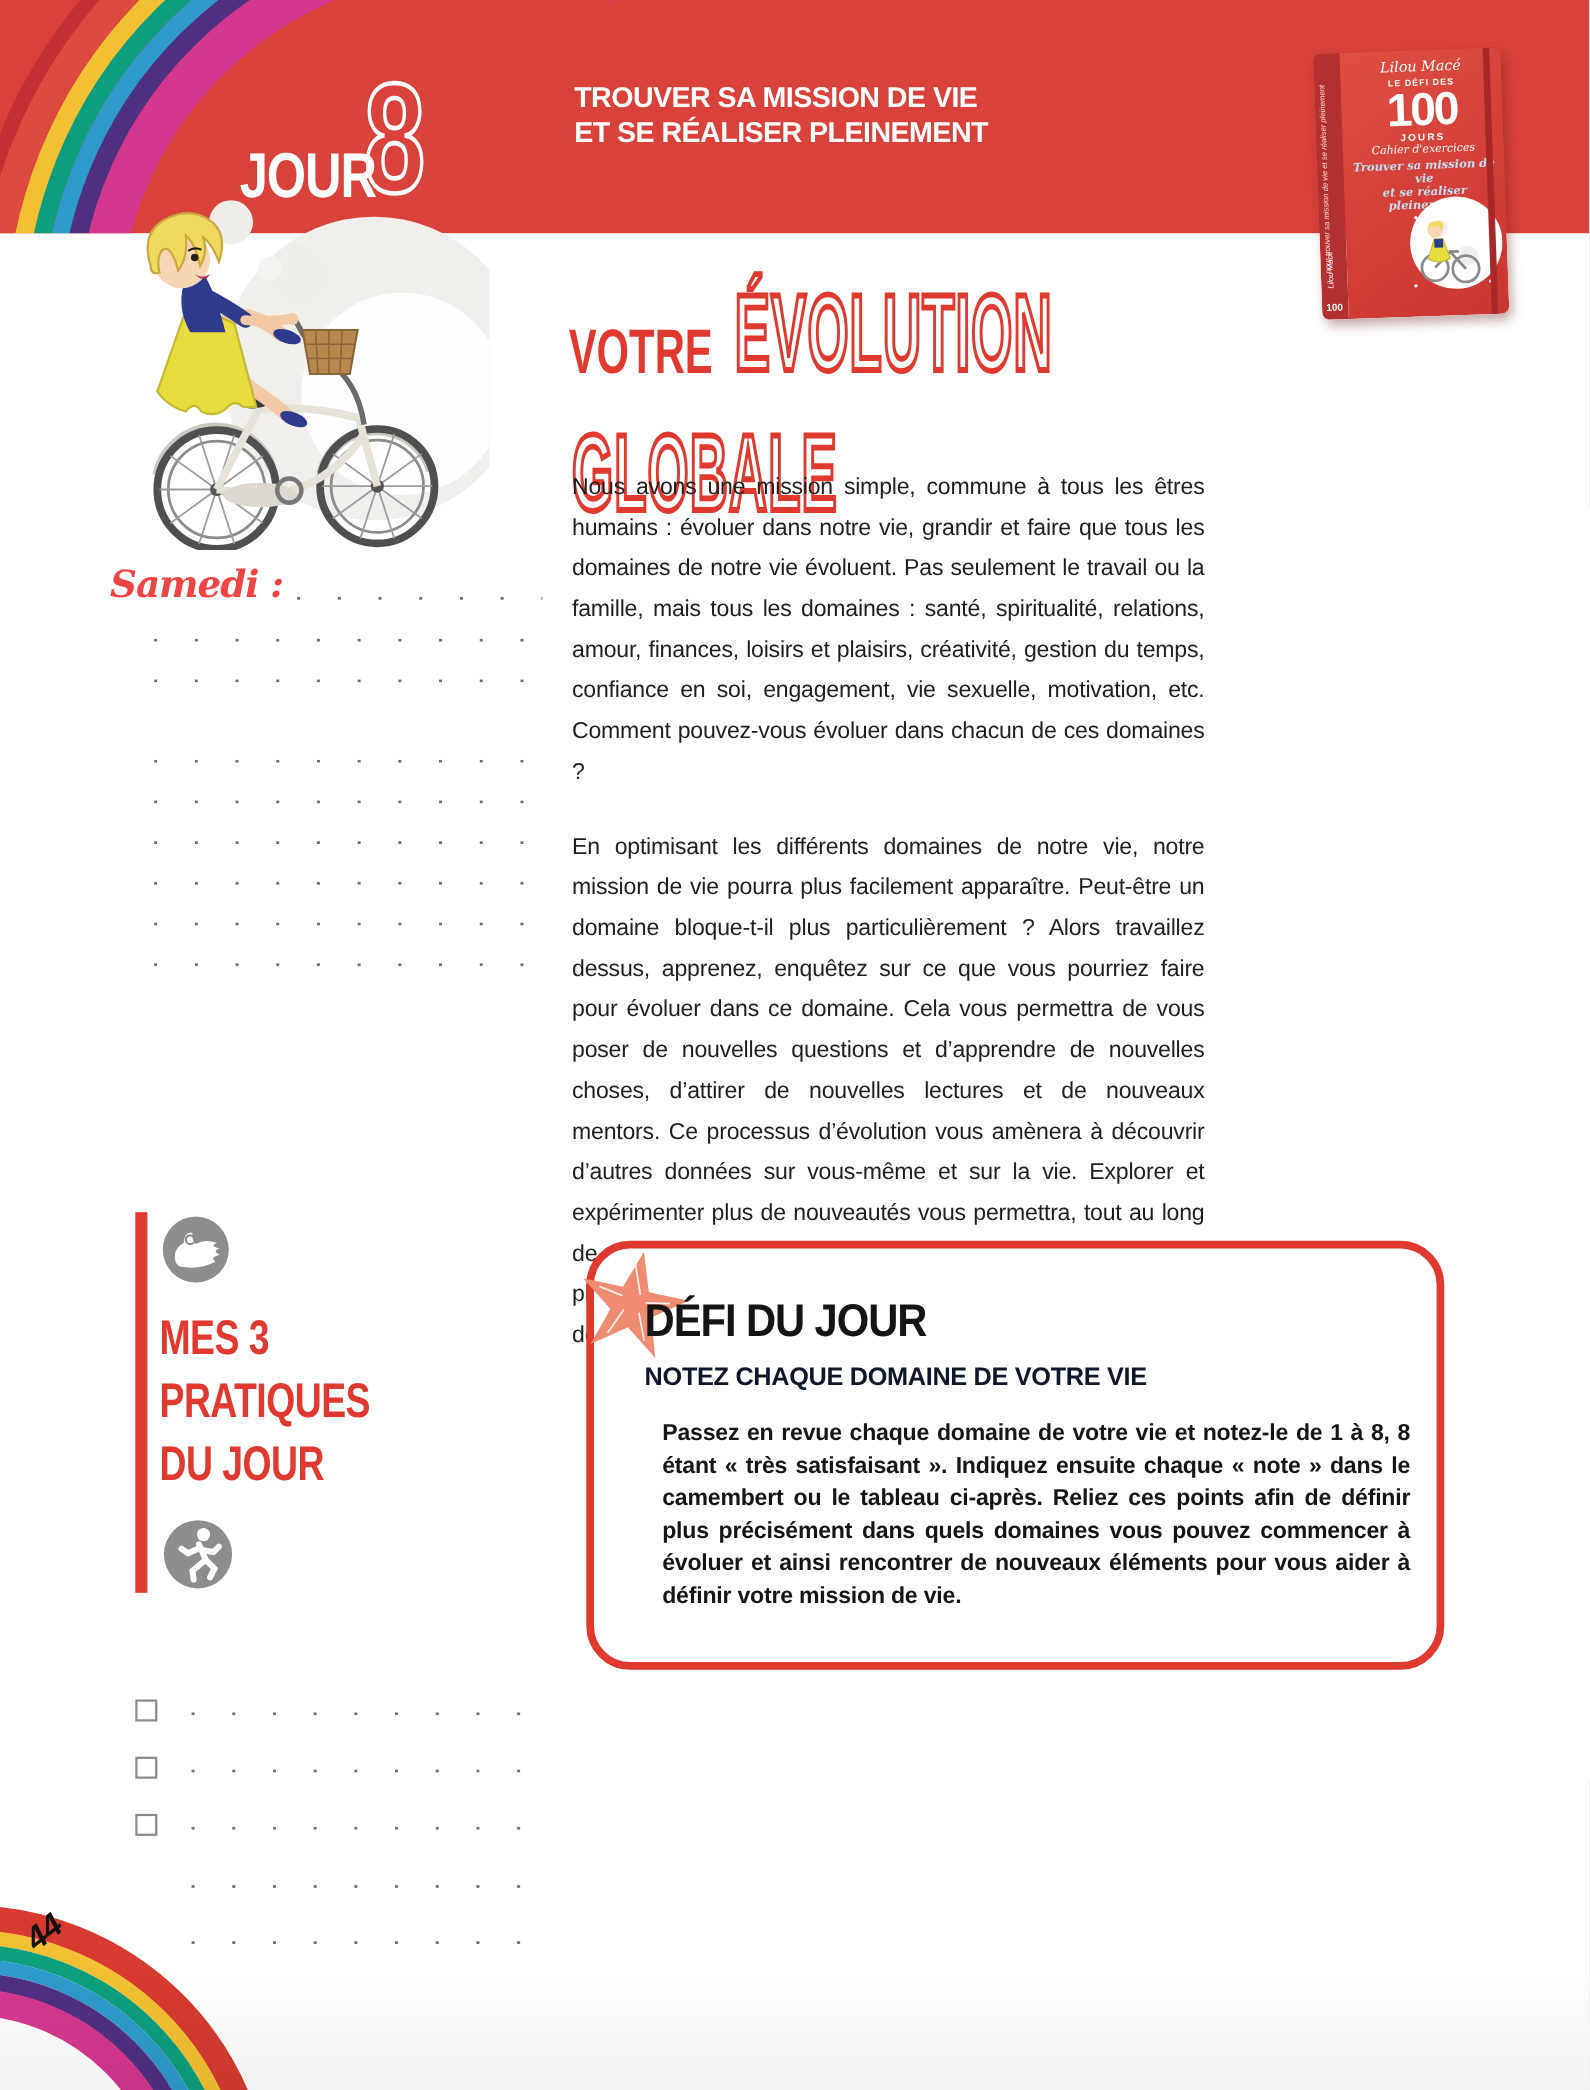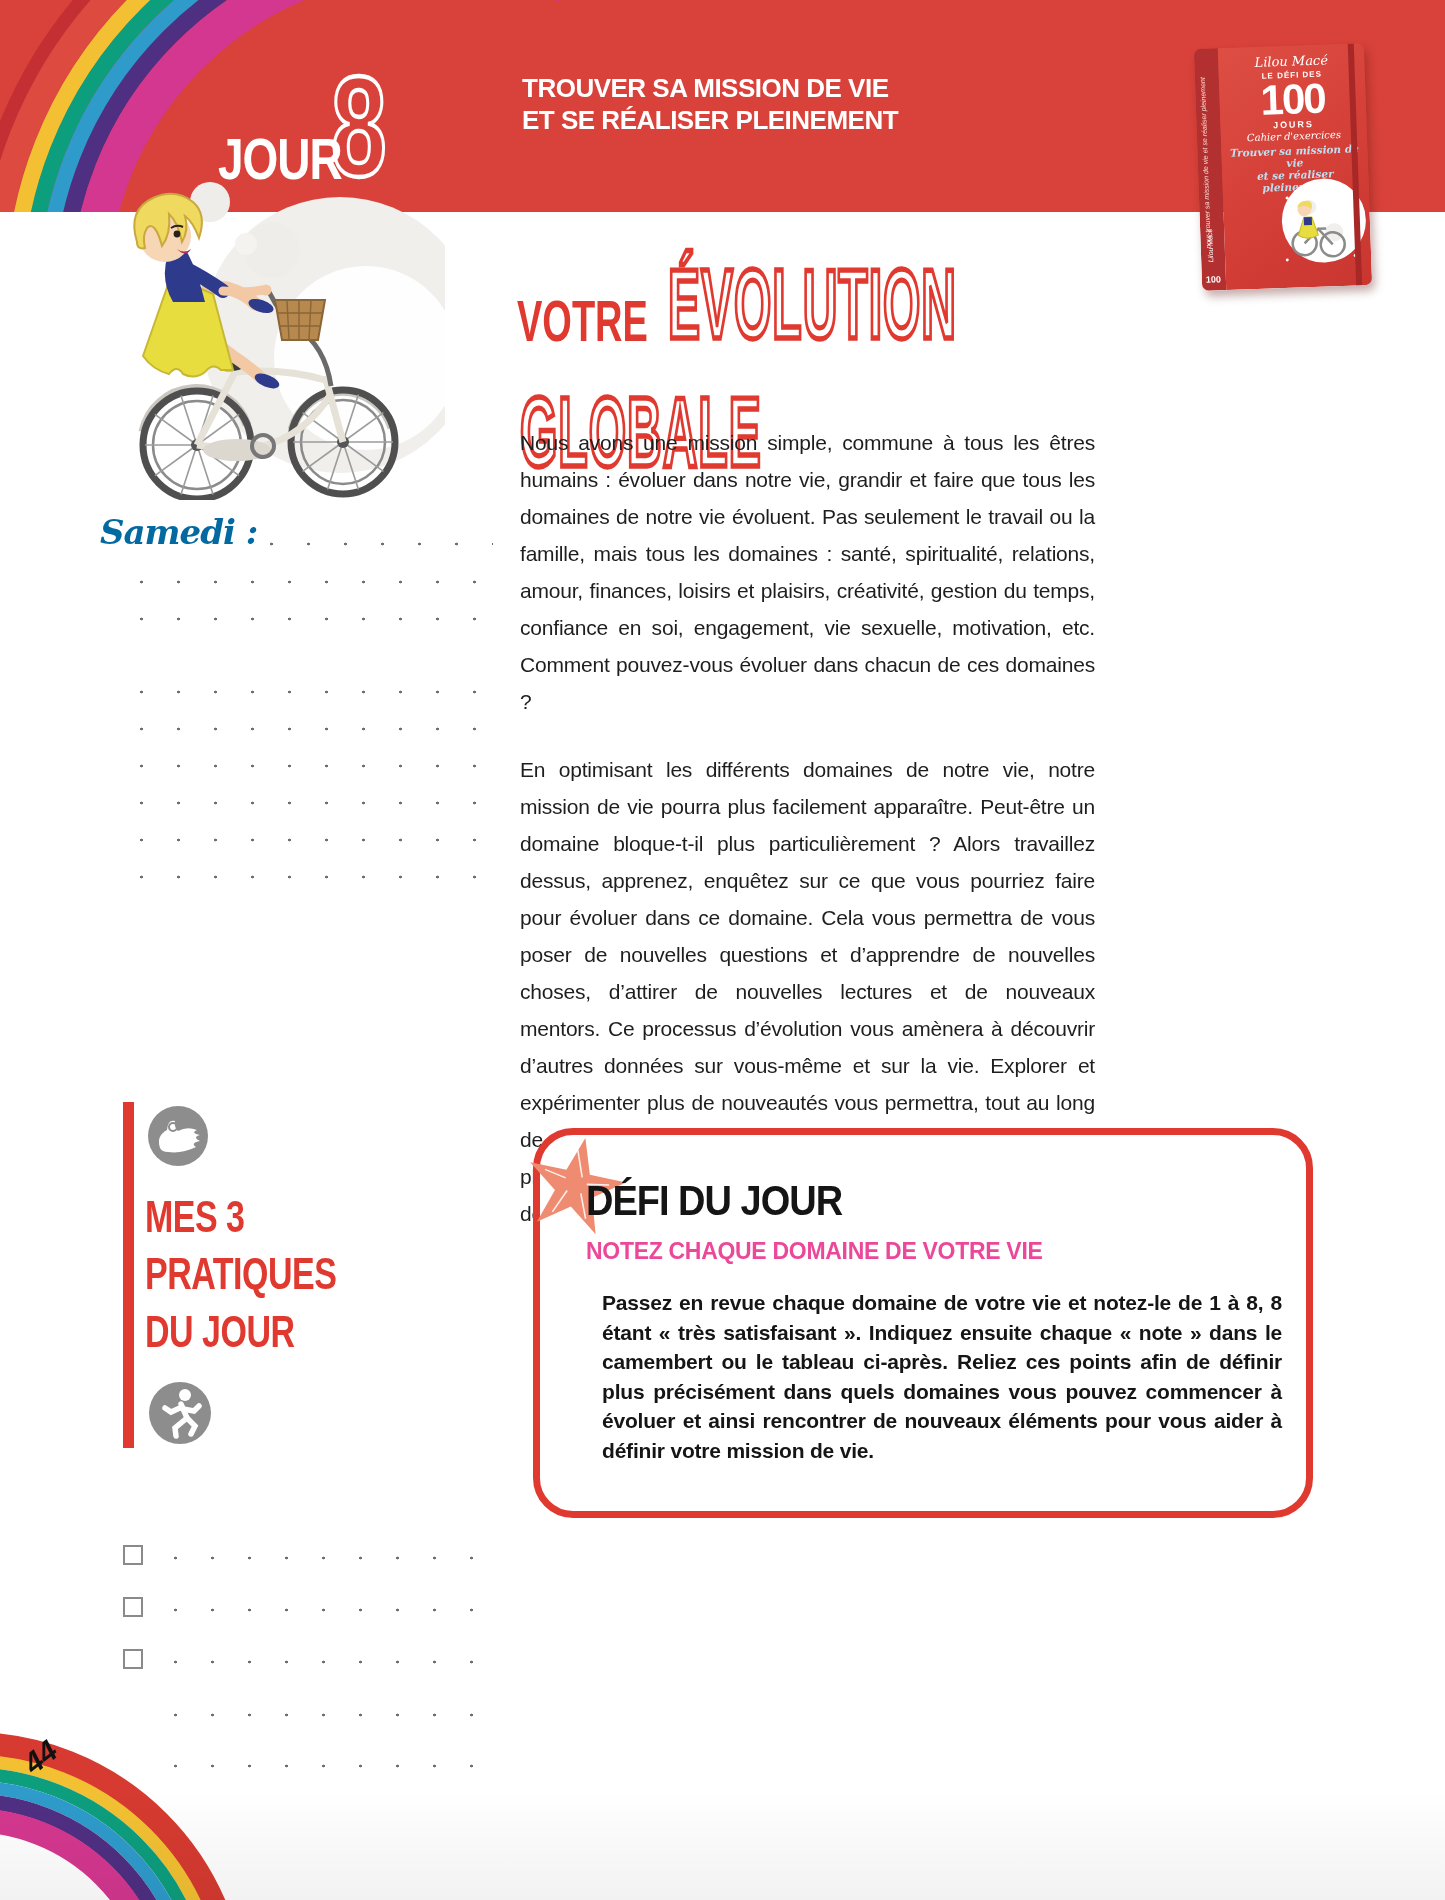--- a/index.html
+++ b/index.html
@@ -62,21 +62,21 @@
   }
   .outline-word{
     position:absolute;font-size:48px;font-weight:bold;line-height:1;letter-spacing:1px;
     color:#ffffff;-webkit-text-stroke:2.6px #e0392f;
     transform:scaleY(2.05);transform-origin:top left;
   }
   .ow-1{left:668px;top:256px;}
   .ow-2{left:520px;top:384px;}
   
   .script-label{
-    position:absolute;left:100px;color:#0369a1;font-size:34px;line-height:1;
+    position:absolute;left:100px;color:#ef4444;font-size:34px;line-height:1;
     font-family:"DejaVu Serif",serif;font-style:italic;font-weight:bold;letter-spacing:-1px;
   }
   .lbl-day{top:515px;}
   .lbl-intent{top:638px;}
   
   .dot-row{
     position:absolute;height:4px;
     background-image:radial-gradient(circle,#6f6f6f 1.3px,rgba(0,0,0,0) 1.6px);
     background-size:37px 4px;background-repeat:repeat-x;
   }
@@ -101,21 +101,21 @@
   .defi-box{
     position:absolute;left:533px;top:1128px;width:780px;height:390px;box-sizing:border-box;
     border:7px solid #e0392f;border-radius:40px;background:#fff;
   }
   .defi-star{position:absolute;left:520px;top:1132px;}
   .defi-title{
     position:absolute;left:586px;top:1180px;color:#151515;font-weight:bold;
     font-size:38px;line-height:1;letter-spacing:-1px;transform:scaleY(1.1);transform-origin:top left;
   }
   .defi-heading{
-    position:absolute;left:586px;top:1238px;color:#ec4899;font-weight:bold;
+    position:absolute;left:586px;top:1238px;color:#0f172a;font-weight:bold;
     font-size:23px;letter-spacing:-0.3px;
   }
   .defi-body{
     position:absolute;left:586px;top:1272px;width:712px;color:#151515;
     font-size:21px;font-weight:bold;line-height:29.5px;letter-spacing:-0.2px;text-align:justify;
   }
   .defi-body p{margin:16px;}
   .defi-bullets{list-style:none;margin:2px 0 0 0;padding:0;text-align:left;}
   .defi-bullets li{padding-left:16px;position:relative;}
   .defi-bullets li::before{content:"•";color:#e0392f;position:absolute;left:0;}

